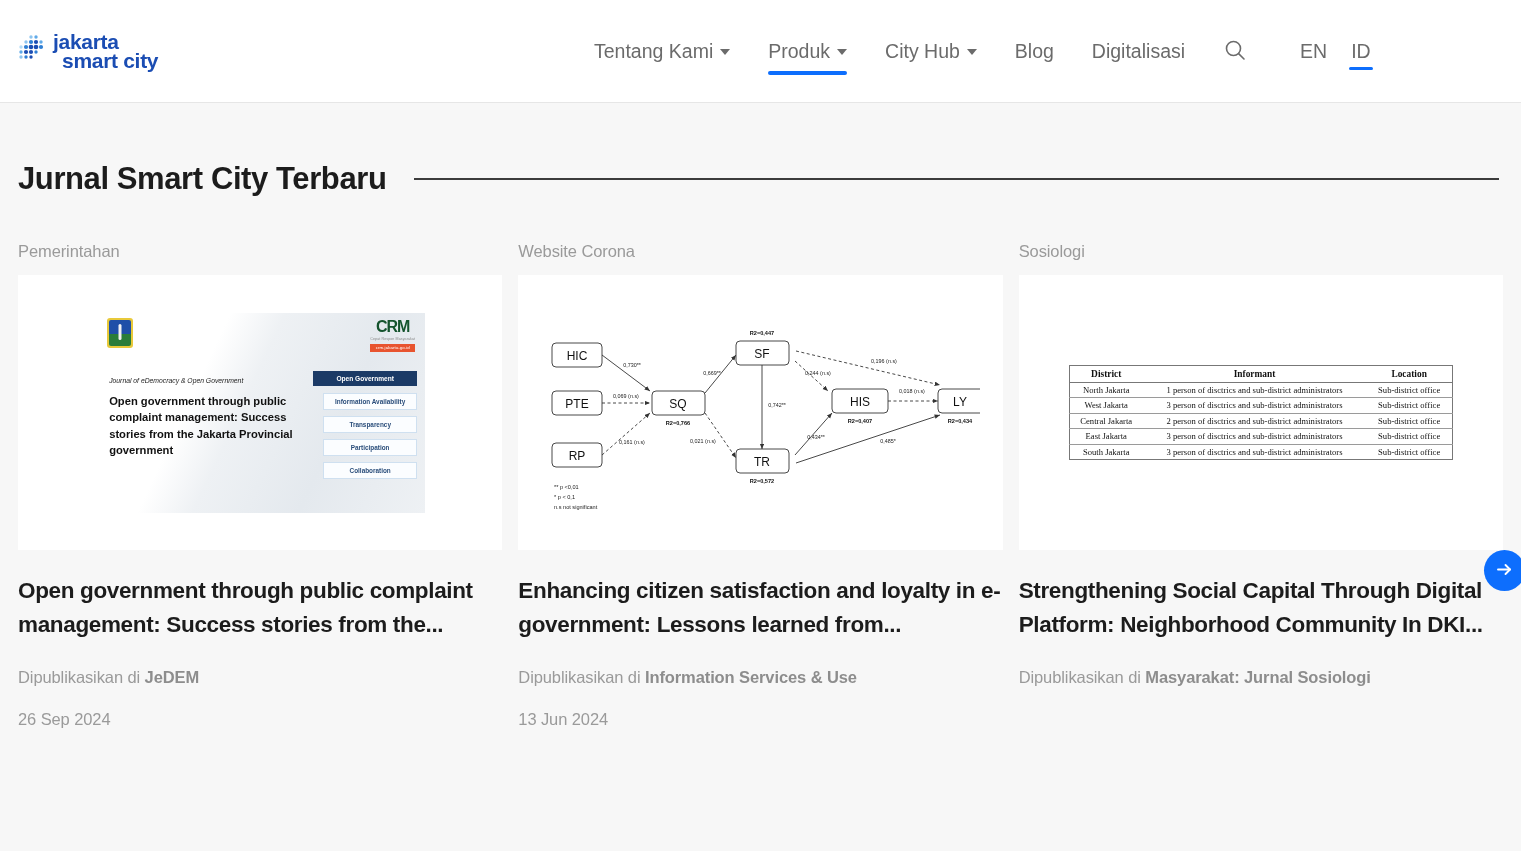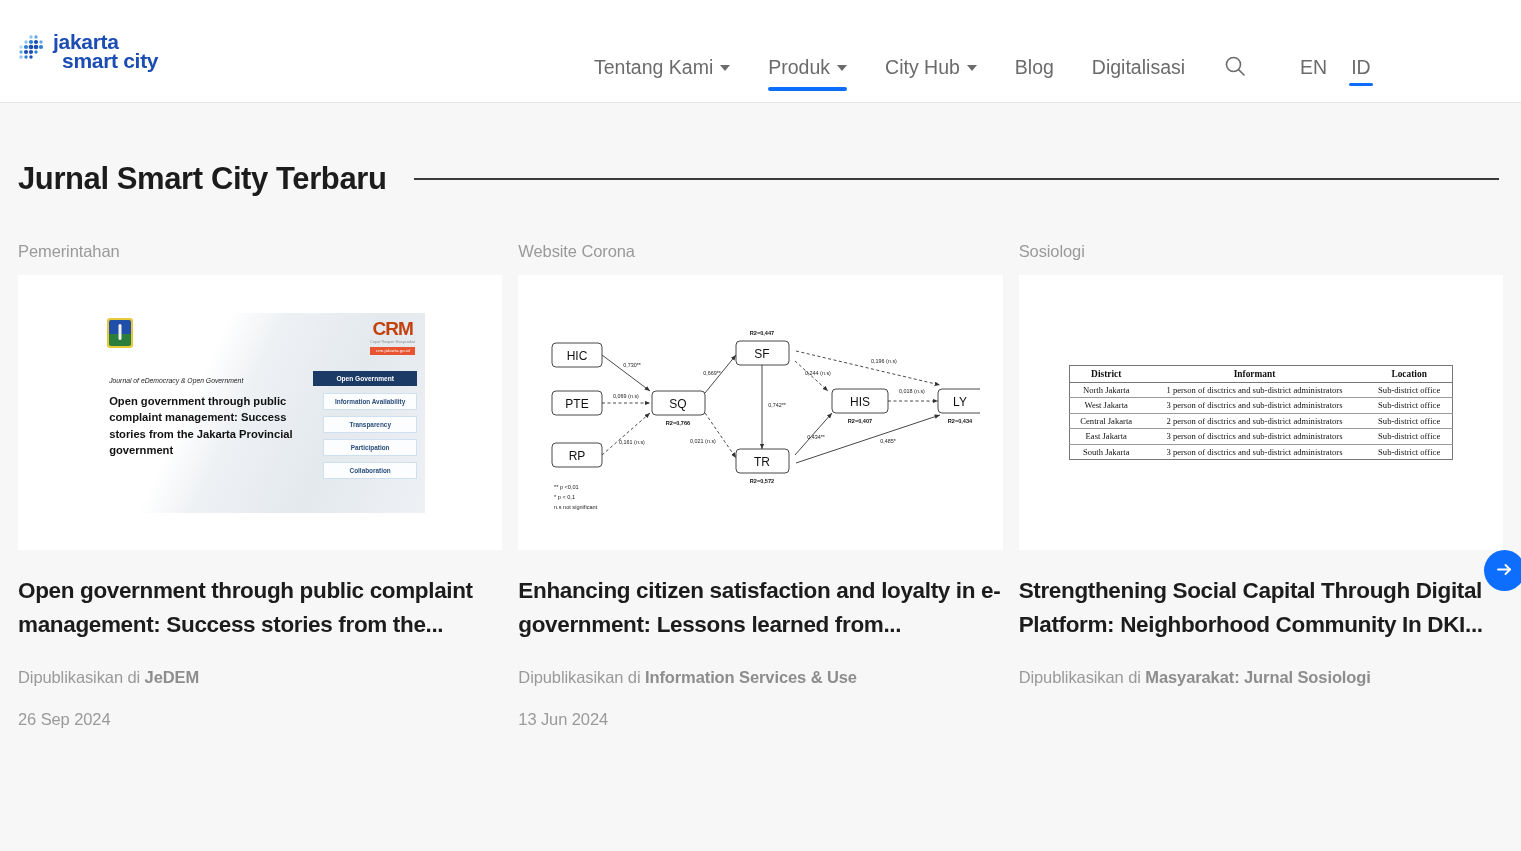--- a/index.html
+++ b/index.html
@@ -24,21 +24,21 @@
   .logo-dots { width: 32px; height: 34px; position: relative; margin-right: 3px; }
   .logo-wordmark { line-height: 0.92; }
   .logo-line1, .logo-line2 {
     font-size: 21px; font-weight: 700; color: #1b4db3;
     letter-spacing: -0.3px; display: block;
   }
   .logo-line2 { padding-left: 9px; }
 
   .nav {
     position: absolute;
-    left: 575px; top: 16px; height: 103px;
+    left: 575px; top: 0; height: 103px;
     display: flex; align-items: flex-end; gap: 0;
   }
   .nav-item {
     font-size: 19.5px; color: #6b6b6b;
     padding: 0 19px; height: 103px;
     display: flex; align-items: center; gap: 7px;
     cursor: pointer; position: relative; white-space: nowrap;
   }
   .nav-item.active { color: #6b6b6b; }
   .nav-item.active::after {
@@ -139,21 +139,21 @@
     background: linear-gradient(#1f4fa8 0%,#1f4fa8 55%,#2a7d3a 55%,#2a7d3a 100%);
     position: relative;
   }
   .emblem-inner::after {
     content: ""; position: absolute; left: 50%; top: 18%;
     transform: translateX(-50%);
     width: 3px; height: 60%; background: #f2f2f2; border-radius: 2px;
   }
   .crm-logo { position: absolute; right: 10px; top: 6px; text-align: center; }
   .crm-text {
-    font-size: 19px; font-weight: 800; color: #c2410c;
+    font-size: 16px; font-weight: 800; color: #14532d;
     letter-spacing: -1px; line-height: 1;
   }
   .crm-sub { font-size: 3.6px; color: #8a8a8a; margin-top: 2px; letter-spacing: 0.1px; }
   .crm-url {
     font-size: 4.4px; color: #ffffff; background: #e8542f;
     margin-top: 3px; padding: 1.5px 3px; letter-spacing: 0.1px;
   }
   .thumb1-journal {
     position: absolute; left: 14px; top: 64px;
     font-size: 6.8px; font-style: italic; color: #222;

